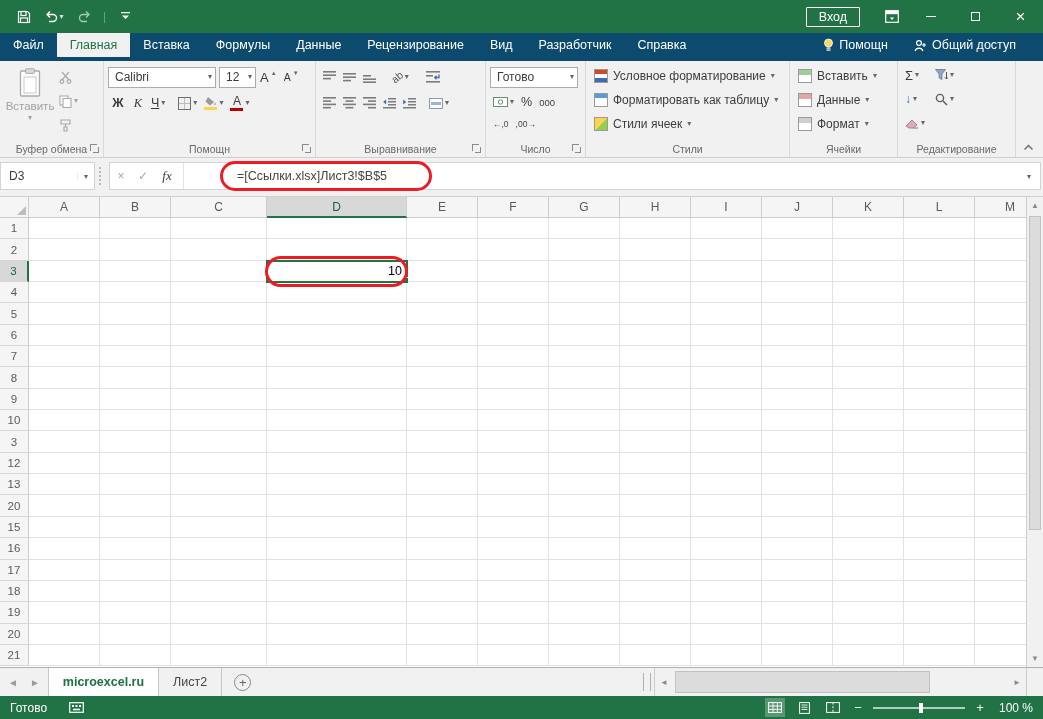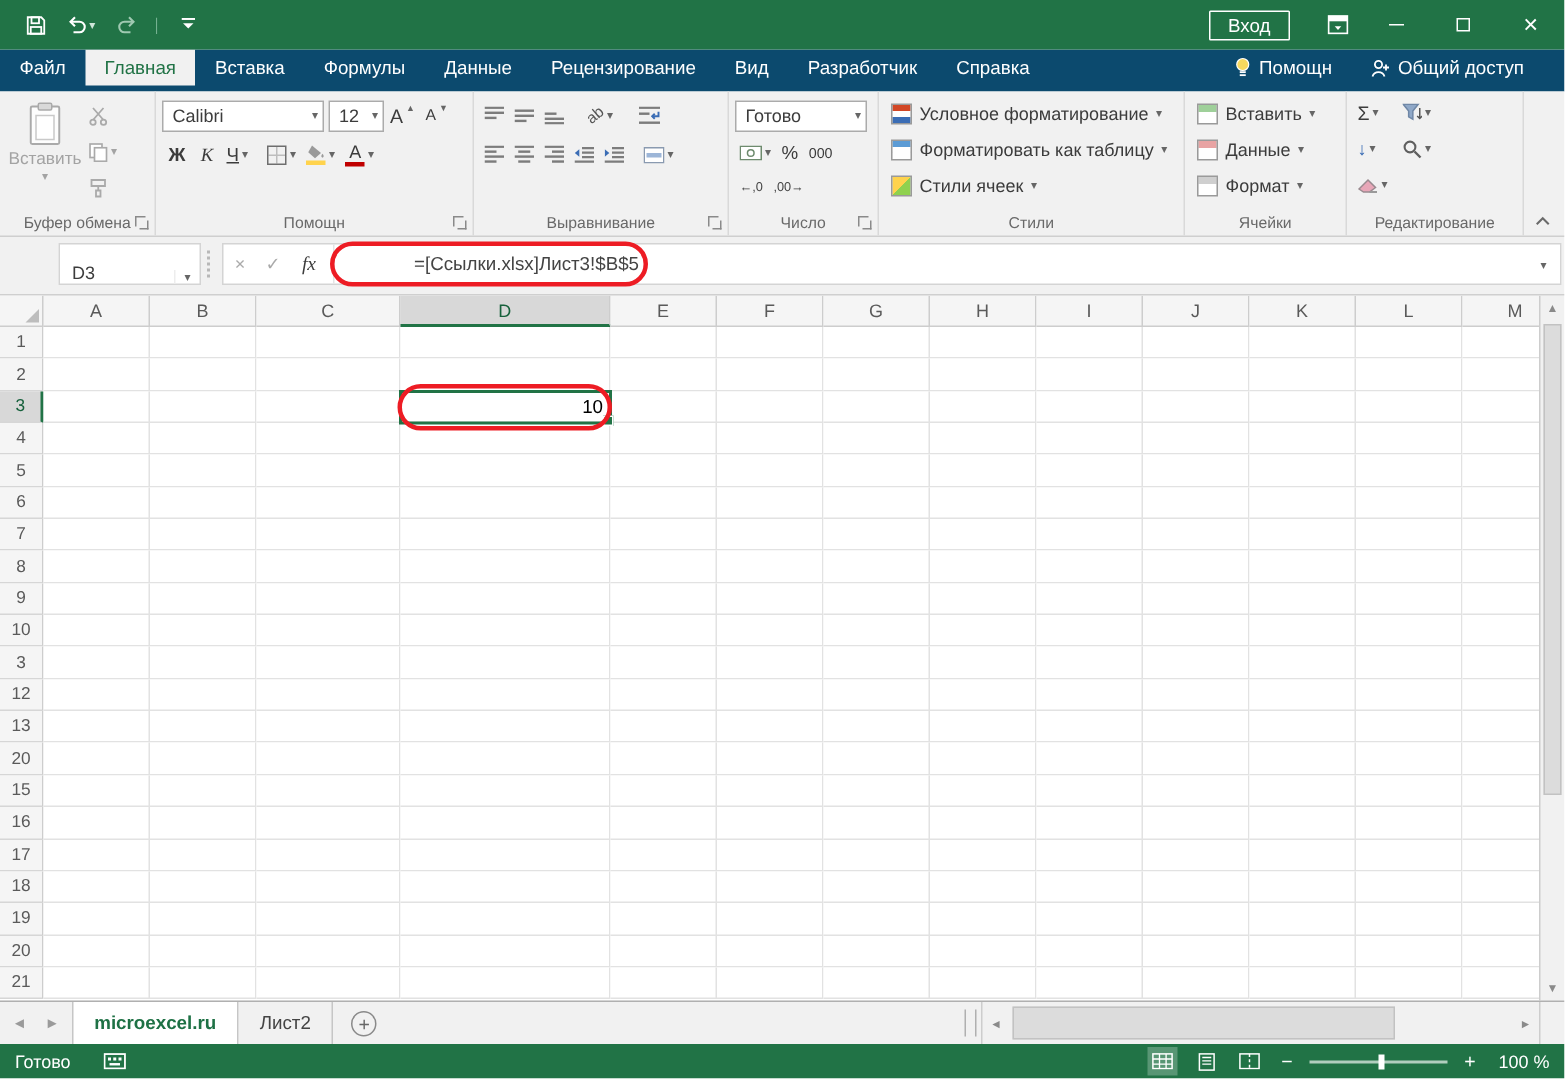--- a/index.html
+++ b/index.html
@@ -61,21 +61,21 @@
 .ic-cs { background:linear-gradient(135deg,#ffd34d 0 50%,#8fd14f 50%); }
 .ic-ins { background:linear-gradient(180deg,#9fd09a 0 40%,#fff 40%); }
 .ic-del { background:linear-gradient(180deg,#e8a3a3 0 40%,#fff 40%); }
 .ic-fmt { background:linear-gradient(180deg,#cfcfcf 0 40%,#fff 40%); }
 .edit-body { display:flex; gap:4px; }
 .edit-col { display:flex; flex-direction:column; gap:2px; }
 .collapse-ribbon { position:absolute; right:9px; bottom:6px; }
 
 
 .frow { flex:0 0 38px; background:#f1f1f1; border-bottom:1px solid #cfcfcf; display:flex; align-items:center; padding:4px 2px 6px 0; position:relative; }
-.namebox { width:95px; height:28px; background:#fff; border:1px solid #d4d4d4; display:flex; align-items:flex-end;margin-left:39px; }
+.namebox { width:95px; height:28px; background:#fff; border:1px solid #d4d4d4; display:flex; align-items:center; }
 .nb-text { flex:1; padding-left:8px; font-size:12px; color:#3c3c3c; }
 .nb-arrow { width:17px; text-align:center; font-size:8px; color:#666; border-left:1px solid #ededed; }
 .fb-split { width:8px; height:18px; border-left:2px dotted #b8b8b8; margin:0 2px 0 4px; }
 .fbar { flex:1; height:28px; background:#fff; border:1px solid #d4d4d4; display:flex; align-items:center; }
 .fb-btn { width:22px; height:100%; display:flex; align-items:center; justify-content:center; font-size:12px; color:#aaa; }
 .fb-fx { width:26px; font-size:13px; color:#3c3c3c; font-style:italic; font-family:"Liberation Serif", serif; }
 .fb-div { width:1px; height:100%; background:#e3e3e3; margin:0 3px; }
 .fb-input { flex:1; font-size:12.5px; color:#444; padding-left:50px; white-space:nowrap; }
 .fb-expand { width:22px; text-align:center; font-size:8px; color:#666; }
 .oval { border:3px solid #ed1c24; border-radius:16px; pointer-events:none; }

